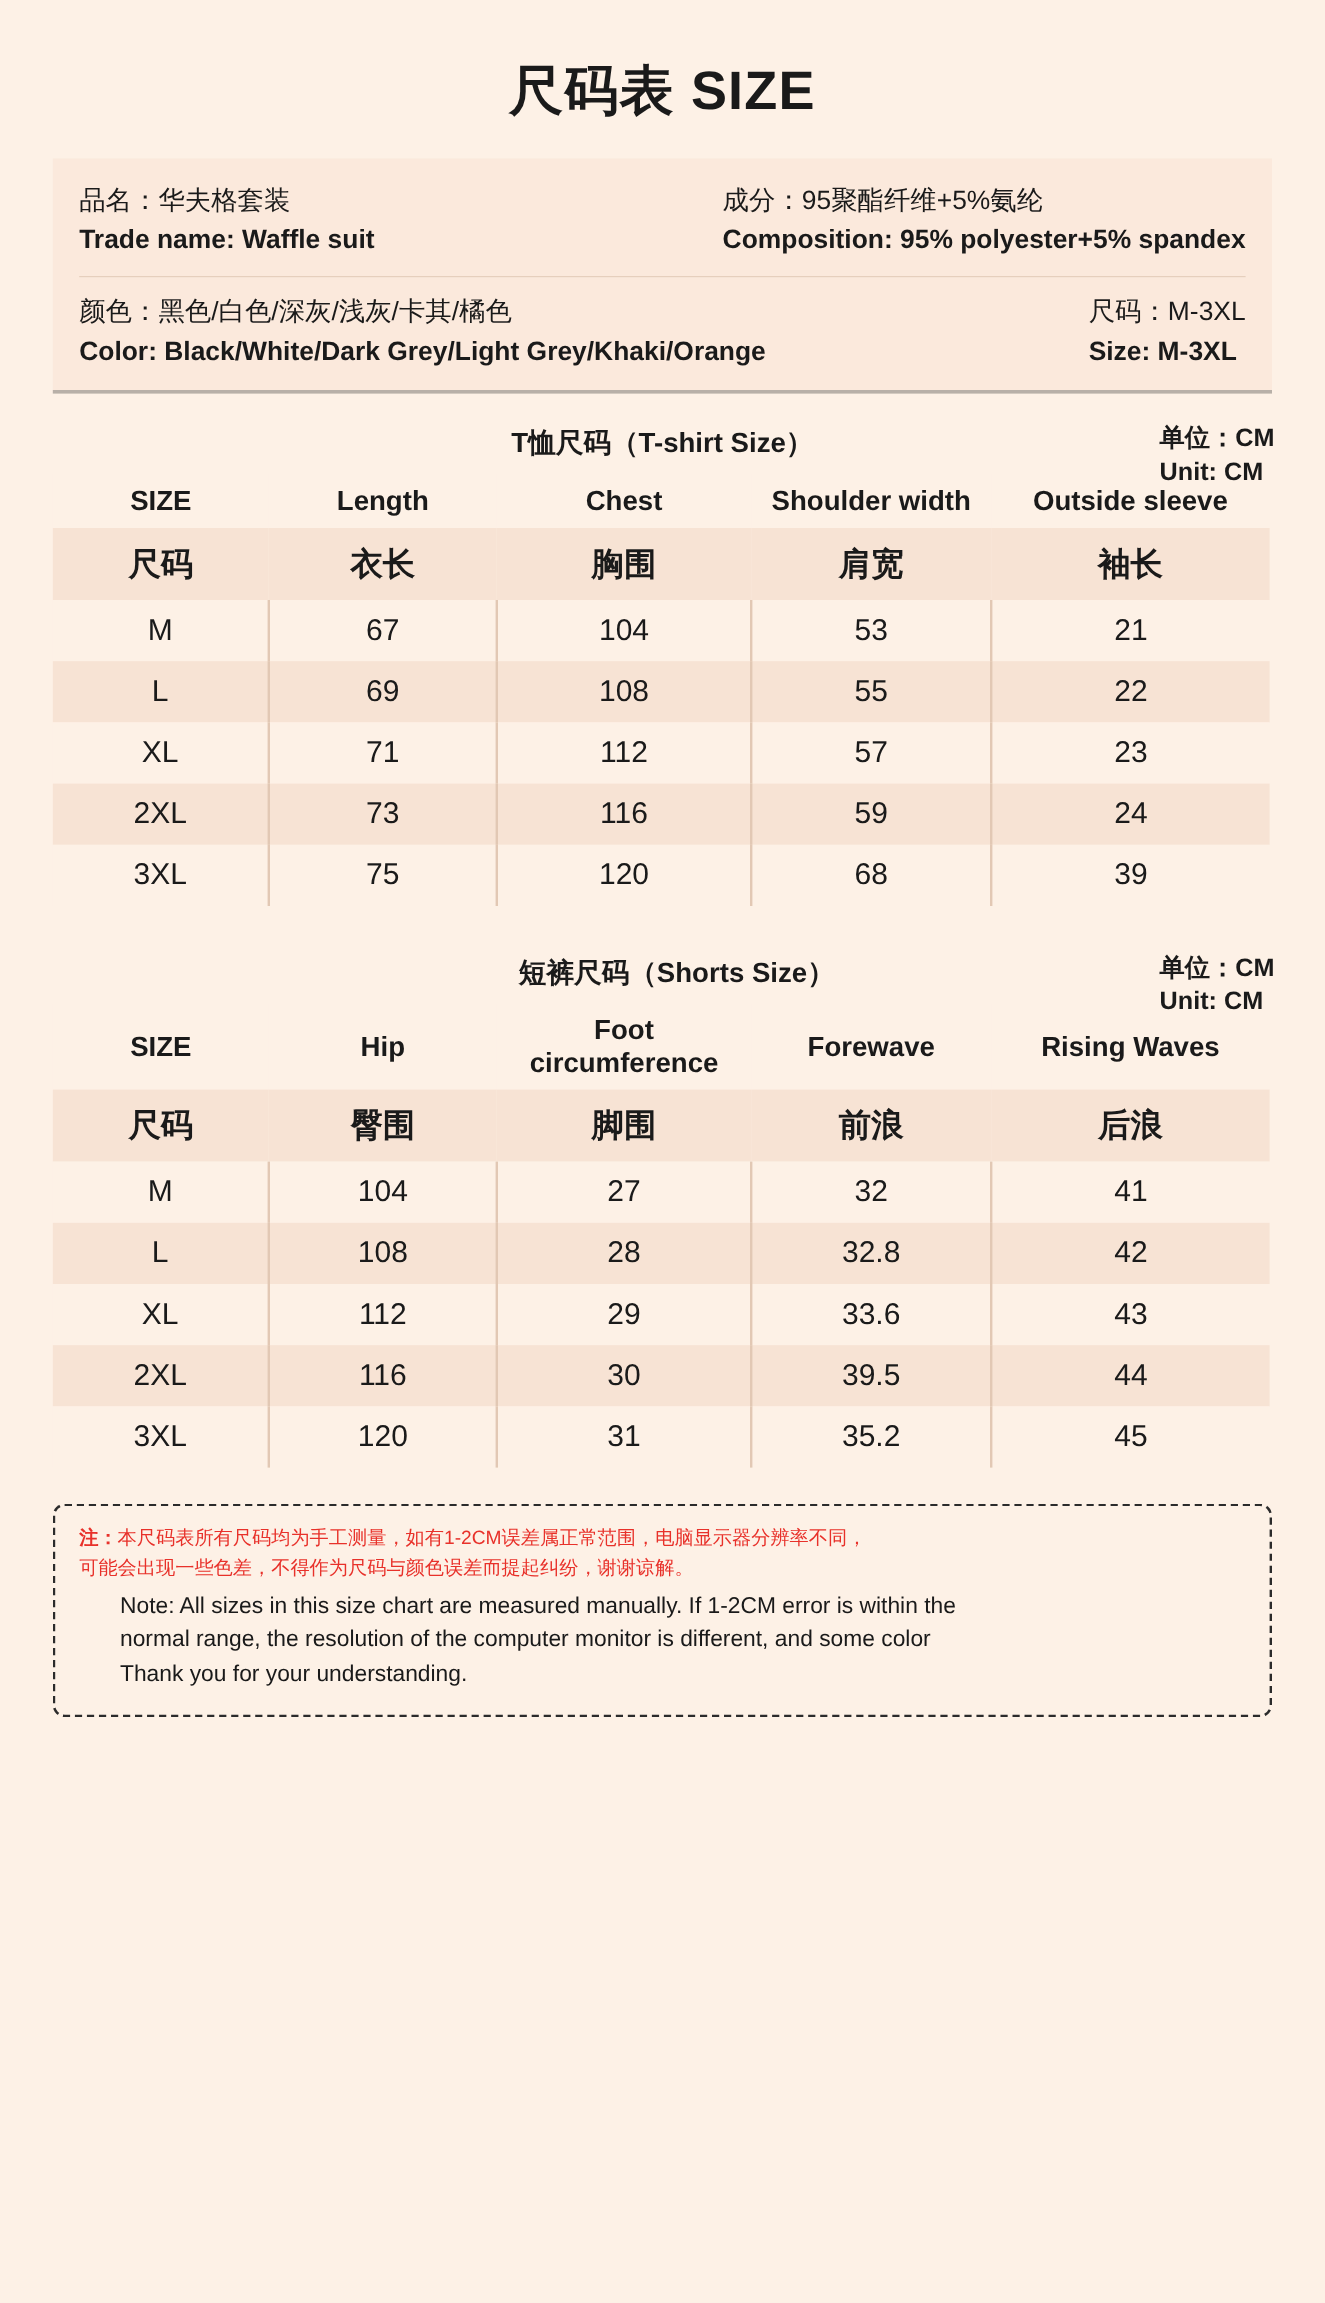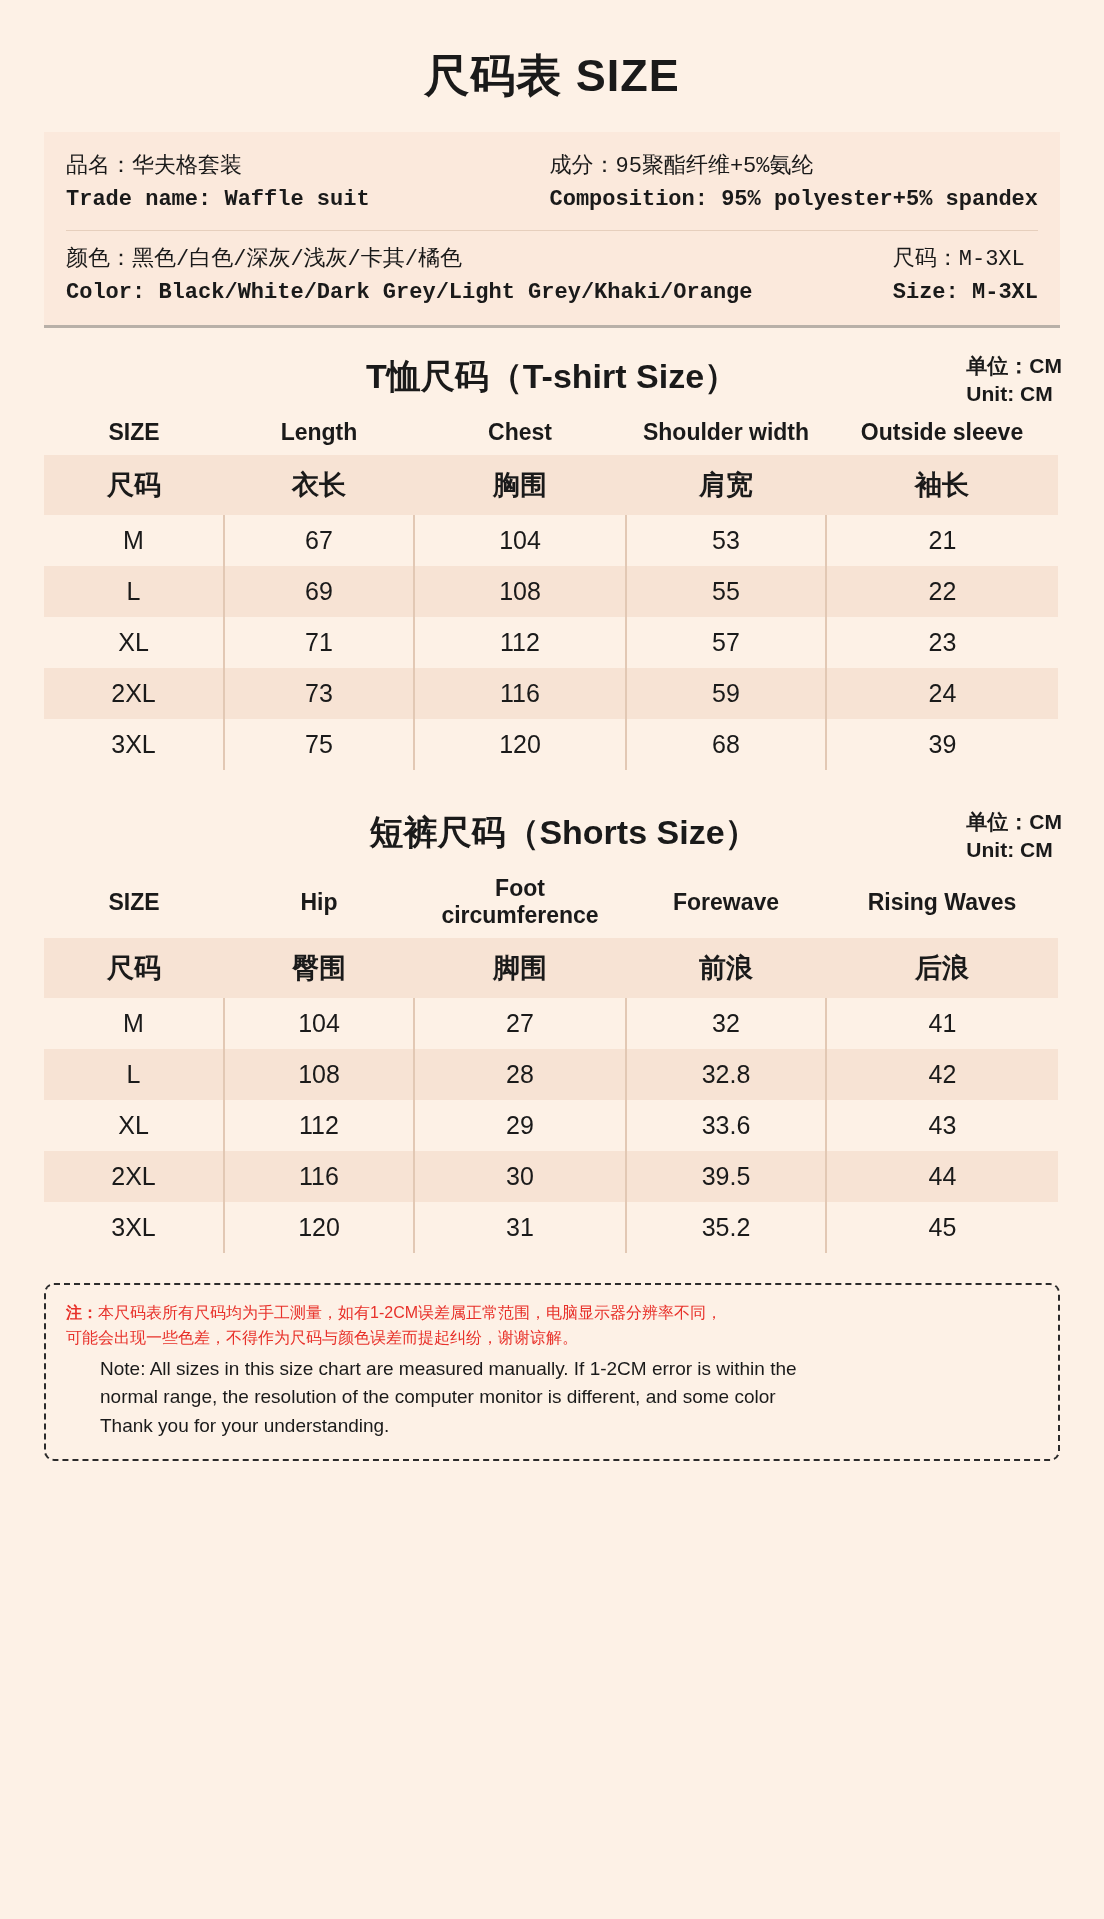--- a/index.html
+++ b/index.html
@@ -22,48 +22,47 @@
     font-size:45px;
     font-weight:bold;
     letter-spacing:1px;
     margin:18px 0 26px 0;
   }
   .info-box{
     margin:0 44px;
     background:#fbe9dc;
     padding:18px 22px 16px 22px;
     box-sizing:border-box;
-    font-family:Liberation Mono, monospace;
   }
   .info-row{
     display:flex;
     align-items:flex-start;
     justify-content:space-between;
   }
   .info-col{font-size:22px;line-height:1.5;}
-  .info-col .lbl{font-weight:bold;text-align:center;}
+  .info-col .lbl{font-weight:bold;}
   .info-sep{
     height:1px;
     background:#e6cfbd;
     margin:14px 0 12px 0;
   }
   .info-left{flex:0 0 auto;}
   .info-right{flex:0 0 auto;text-align:left;}
   .divider-under-box{
     margin:0 44px;
     height:3px;
     background:#b8b0a8;
   }
   .section-head{
     position:relative;
     margin:26px 0 6px 0;
     text-align:center;
   }
   .section-title{
-    font-size:34px;
+    font-size:23px;
     font-weight:bold;
     display:inline-block;
   }
   .unit{
     position:absolute;
     right:42px;
     top:-2px;
     font-size:21px;
     font-weight:bold;
     line-height:1.35;

